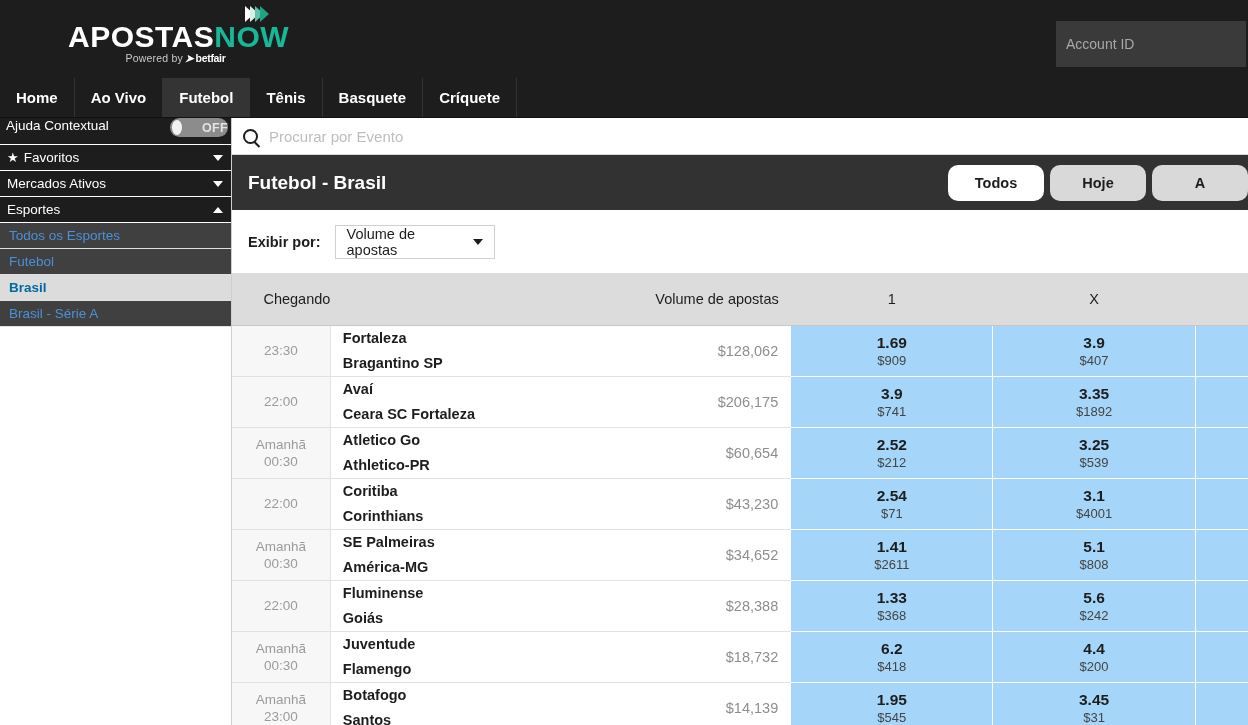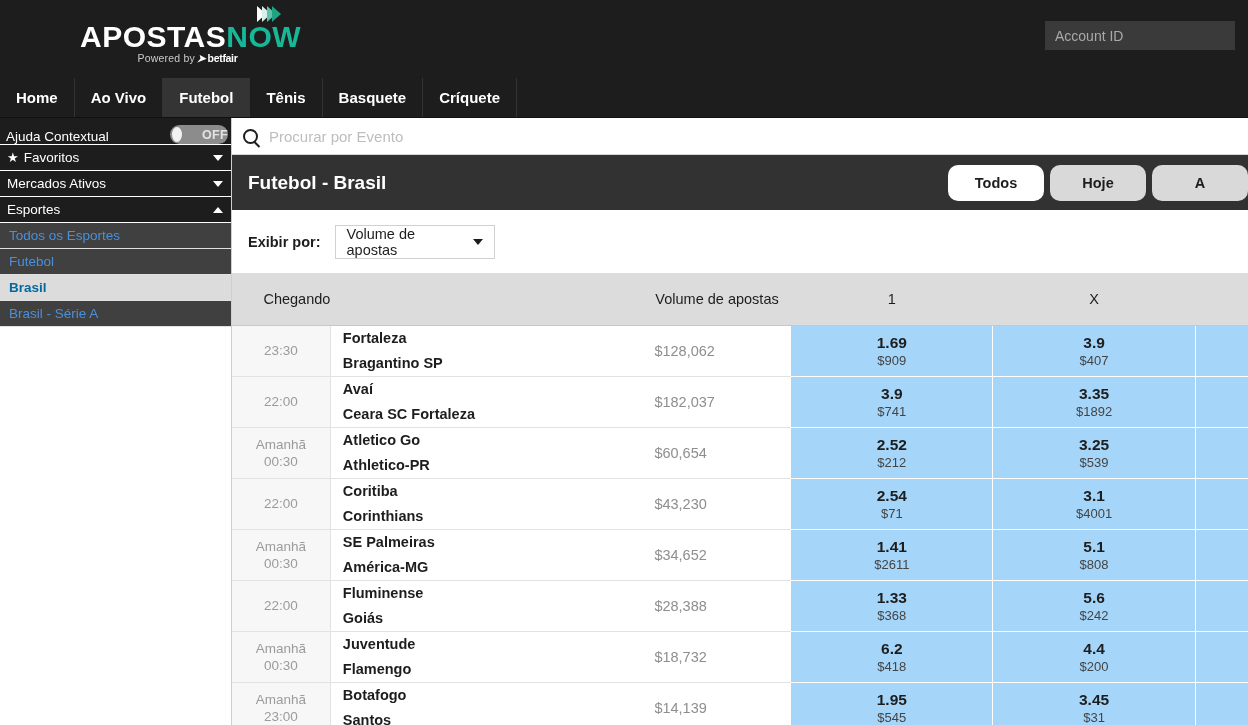--- a/index.html
+++ b/index.html
@@ -11,21 +11,21 @@
   }
 
   
   .topbar {
     position: relative;
     height: 78px;
     background: #1d1d1d;
   }
   .logo-block {
     position: absolute;
-    left: 80px; top: 2px;
+    left: 68px; top: 2px;
     width: 215px;
     text-align: center;
   }
   .chevrons {
     position: absolute;
     right: 14px; top: 4px;
     display: flex;
     align-items: center;
     height: 16px;
   }
@@ -63,22 +63,22 @@
   }
   .bf-arrow {
     display: inline-block;
     transform: skewX(-18deg);
     margin-right: 1px;
     font-weight: bold;
   }
 
   .account-field {
     position: absolute;
-    right: 13px; top: 21px;
-    width: 190px; height: 29px;
+    right: 2px; top: 21px;
+    width: 190px; height: 46px;
     background: #3a3a3a;
     border: none;
     color: #a9a9a9;
     font-size: 14px;
     font-family: "Liberation Sans", sans-serif;
     padding: 0 10px;
   }
   .account-field::placeholder { color: #a9a9a9; opacity: 1; }
 
   
@@ -113,21 +113,21 @@
   .sidebar {
     width: 232px;
     flex: 0 0 232px;
     background: #ffffff;
     border-right: 1px solid #cfcfcf;
   }
   .help-row {
     height: 27px;
     background: #1d1d1d;
     display: flex;
-    align-items: flex-end;
+    align-items: flex-start;
     justify-content: space-between;
     padding-left: 6px; padding-right: 3px;
     border-bottom: 1px solid #ffffff;
   }
   .help-label { color: #ffffff; font-size: 13.5px; }
   .toggle {
     width: 58px; height: 19px;
     background: #8c8c8c;
     border-radius: 10px;
     display: flex; align-items: center;
@@ -325,22 +325,22 @@
   }
   td.event .team {
     font-size: 14.5px;
     font-weight: bold;
     color: #1d1d1d;
     line-height: 25px;
     white-space: nowrap;
   }
   td.vol {
     width: 122px;
-    text-align: left;
-    padding-right: 23px;
+    text-align: right;
+    padding-right: 12px;
     font-size: 14.5px;
     color: #8e8e8e;
     border-bottom: 1px solid #e2e2e2;
     vertical-align: middle;
     margin-top: 44px;
   }
   td.odd {
     width: 181px;
     text-align: center;
     background: #a5d6fa;
@@ -519,21 +519,21 @@
               </td>
             </tr>
             <tr class="mrow">
               <td class="time">
                 <div>22:00</div>
               </td>
               <td class="event">
                 <div class="team">Avaí</div>
                 <div class="team">Ceara SC Fortaleza</div>
               </td>
-              <td class="vol">$182,037</td>
+              <td class="vol">$206,175</td>
               <td class="odd">
                 <div class="price">3.9</div>
                 <div class="stake">$741</div>
               </td>
               <td class="odd">
                 <div class="price">3.35</div>
                 <div class="stake">$1892</div>
               </td>
               <td class="odd">
                 <div class="price">2.08</div>

